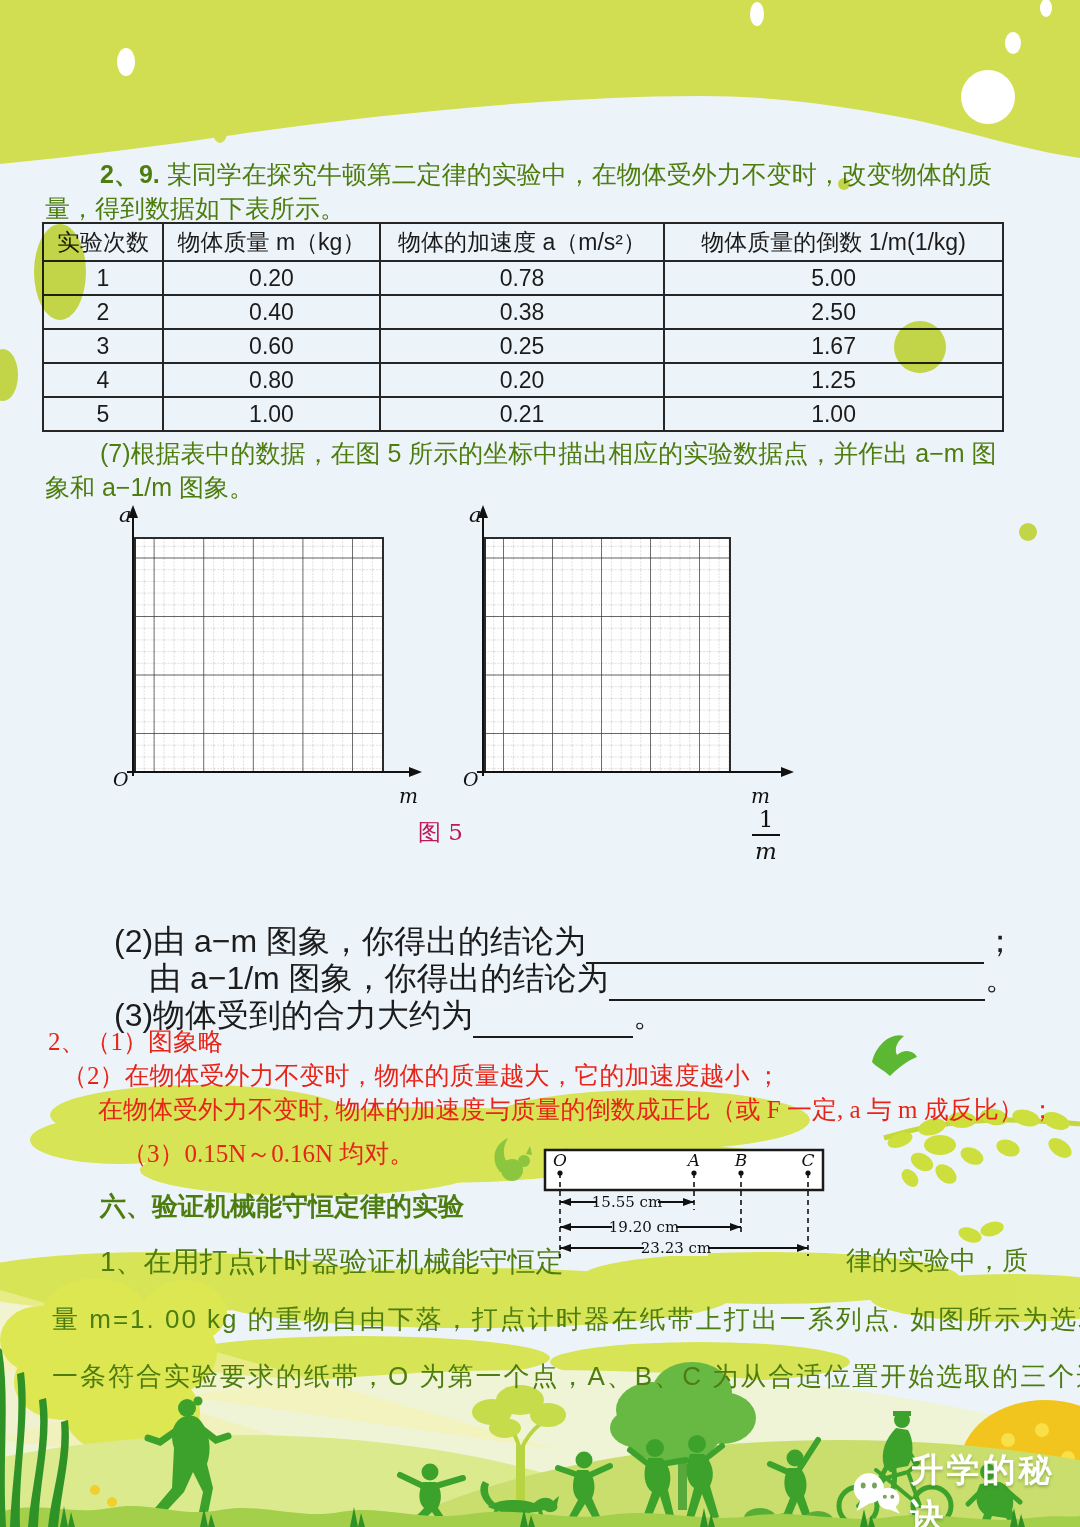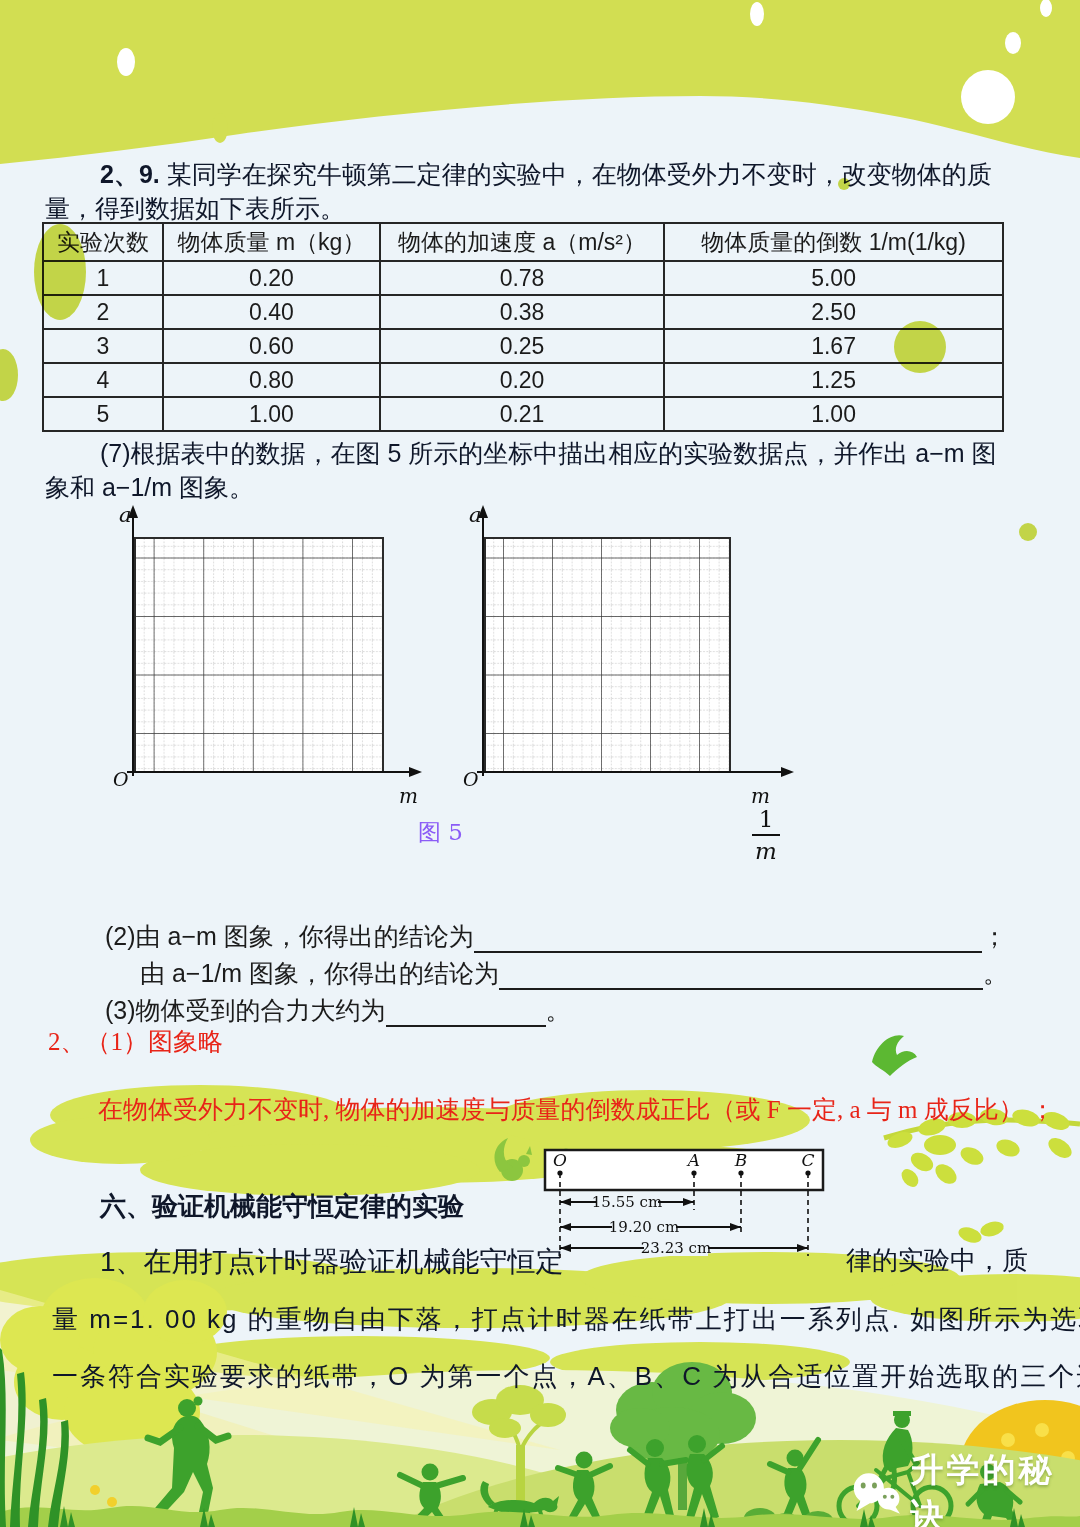--- a/index.html
+++ b/index.html
@@ -3,53 +3,53 @@
 <meta charset="utf-8">
 <style>
   html,body{margin:0;padding:0;background:#888;}
   .page{position:relative;width:1080px;height:1527px;overflow:hidden;
         background:#edf4f9;font-family:"Liberation Sans",sans-serif;color:#1c1c1c;}
   svg{display:block;}
   .abs{position:absolute;}
   .z0{z-index:0;} .z1{z-index:1;}
 
   
-  .tx{position:absolute;z-index:1;font-size:25px;line-height:1.3;white-space:nowrap;color:#0f172a;}
+  .tx{position:absolute;z-index:1;font-size:25px;line-height:1.3;white-space:nowrap;color:#4d7c0f;}
   .bold{font-weight:bold;}
   .red{color:#e82418;font-family:Liberation Serif, serif;}
   .it{font-style:italic;font-family:"DejaVu Serif",serif;}
 
   
   .dtable{position:absolute;left:42px;top:222px;width:962px;z-index:1;
           border-collapse:collapse;table-layout:fixed;background:transparent;}
   .dtable th,.dtable td{border:2px solid #262626;text-align:center;
           font-weight:normal;font-size:23px;padding:0;height:32px;color:#1b1b1b;}
   .dtable th{height:36px;}
   .c0{width:12.5%;} .c1{width:22.6%;} .c2{width:29.6%;} .c3{width:35.3%;}
 
   
-  .blank-row{position:absolute;z-index:1;display:flex;align-items:flex-end;font-size:25px;white-space:nowrap;}
+  .blank-row{position:absolute;z-index:1;display:flex;align-items:flex-end;font-size:32px;white-space:nowrap;margin-left:9px;}
   .blank{display:inline-block;border-bottom:2px solid #1c1c1c;height:26px;}
   .grow{flex:1;}
 
   
   .frac{position:absolute;left:748px;top:806px;z-index:1;width:36px;text-align:center;
         font-family:"DejaVu Serif",serif;font-size:23px;color:#111;}
   .frac .bar{border-top:2px solid #111;margin:2px 4px;}
 
   
   .blob{position:absolute;background:#cfdd3f;border-radius:50%;
         mix-blend-mode:multiply;opacity:.95;z-index:2;pointer-events:none;}
 
   
   .brand{position:absolute;left:850px;top:1448px;z-index:2;display:flex;align-items:center;gap:6px;}
   .brand-text{color:#ffffff;font-size:33px;font-weight:bold;letter-spacing:3px;
               text-shadow:0 2px 3px rgba(50,90,20,.35);}
 
-  .caption{position:absolute;z-index:1;font-family:"DejaVu Serif",serif;font-size:23px;color:#8b5cf6;}
+  .caption{position:absolute;z-index:1;font-family:"DejaVu Serif",serif;font-size:23px;color:#be185d;}
   .ls{letter-spacing:2px;}
 </style>
 </head>
 <body>
 
 <div class="page">
 
   <svg class="abs z0" style="left:0;top:0" width="1080" height="210" viewBox="0 0 1080 210">
     <path d="M0,0 H1080 V158 C1020,150 955,127 900,117 C820,102 760,96 700,96
              C560,96 380,114 240,134 C160,146 80,156 0,164 Z" fill="#d2de52"></path>
@@ -383,21 +383,23 @@
     <span class="blank grow"></span>
     <span>。</span>
   </div>
   <div class="blank-row" style="left:105px;top:994px">
     <span>(3)物体受到的合力大约为</span>
     <span class="blank" style="width:160px"></span>
     <span>。</span>
   </div>
 
   <div class="tx red" style="left:48px;top:1026px">2、（1）图象略</div>
+  <div class="tx red" style="left:62px;top:1060px">（2）在物体受外力不变时，物体的质量越大，它的加速度越小 ；</div>
   <div class="tx red" style="left:98px;top:1094px">在物体受外力不变时, 物体的加速度与质量的倒数成正比（或 F 一定, a 与 m 成反比） ；</div>
+  <div class="tx red" style="left:122px;top:1138px">（3）0.15N～0.16N   均对。</div>
 
   <div class="tx bold" style="left:100px;top:1190px;font-size:26px">六、验证机械能守恒定律的实验</div>
   <div class="tx" style="left:100px;top:1244px;font-size:28px">1、在用打点计时器验证机械能守恒定</div>
   <div class="tx" style="left:846px;top:1244px;font-size:26px">律的实验中，质</div>
   <div class="tx ls" style="left:52px;top:1303px;font-size:26px">量 m=1. 00 kg 的重物自由下落，打点计时器在纸带上打出一系列点. 如图所示为选取的</div>
   <div class="tx ls" style="left:52px;top:1360px;font-size:26px">一条符合实验要求的纸带，O 为第一个点，A、B、C 为从合适位置开始选取的三个连续点</div>
 
   <svg class="abs z1" style="left:540px;top:1146px" width="292" height="118" viewBox="0 0 292 118">
     <rect x="5" y="4" width="278" height="40" fill="#ffffff" stroke="#1a1a1a" stroke-width="2.5"></rect>
 

